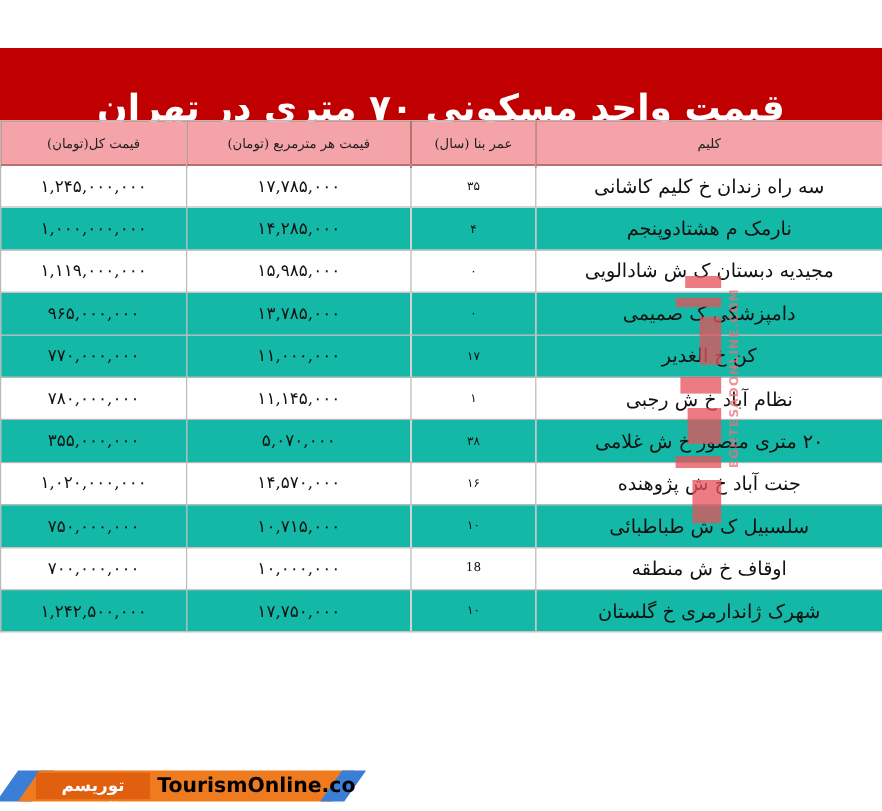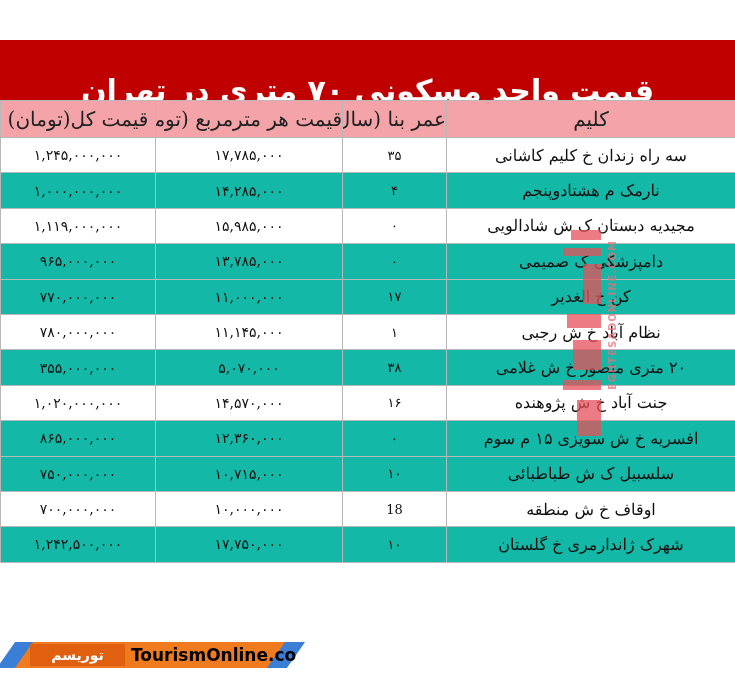--- a/index.html
+++ b/index.html
@@ -1,22 +1,22 @@
 <!DOCTYPE html>
 <html><head>
 <meta charset="utf-8">
 <style>
   html,body{margin:0;padding:0;background:#fff;}
   body{width:735px;height:676px;position:relative;overflow:hidden;font-family:"DejaVu Serif","Liberation Serif",serif;}
   .title{position:absolute;left:0;top:0;width:735px;height:100px;background:#c00000;color:#fff;
     display:flex;align-items:center;justify-content:center;font-family:"DejaVu Sans",sans-serif;font-weight:bold;font-size:30px;direction:rtl;margin-top:40px;}
   table{position:absolute;left:0;top:100px;width:735px;border-collapse:collapse;table-layout:fixed;direction:ltr;}
   th,td{border:1px solid #b8b8b8;text-align:center;padding:0;overflow:hidden;white-space:nowrap;}
-  th{background:#f4a3a8;height:36px;font-weight:normal;font-size:20px;color:#222;direction:rtl;}
-  td{height:34.4px;font-size:13px;color:#111;}
+  th{background:#f4a3a8;height:36px;font-weight:normal;font-size:11px;color:#222;direction:rtl;}
+  td{height:34.4px;font-size:10px;color:#111;}
   td.region{direction:rtl;font-size:16px;}
   td.num{font-size:14px;letter-spacing:0.5px;}
   tr.gray td{background:#14b8a6;}
   tr.white td{background:#fff;margin-top:32px;}
   .watermark{position:absolute;left:563px;top:230px;width:60px;height:230px;pointer-events:none;opacity:0.75;}
   .wm-bar{position:absolute;background:#e8505a;}
   .wm-text{position:absolute;left:44px;top:10px;writing-mode:vertical-rl;transform:rotate(180deg);color:#e8707a;font-family:"DejaVu Sans",sans-serif;font-size:10px;font-weight:bold;letter-spacing:1px;}
   .logo{position:absolute;left:6px;top:638px;height:34px;width:300px;}
   .logo-stripe-l{position:absolute;left:0;top:4px;width:30px;height:26px;background:#3a7fd5;transform:skewX(-35deg);}
   .logo-body{position:absolute;left:18px;top:4px;width:262px;height:26px;background:#f07b1e;transform:skewX(-35deg);}
@@ -87,26 +87,20 @@
       <td>۳۸</td>
       <td class="region">۲۰ متری منصور خ ش غلامی</td>
     </tr>
     <tr class="white">
       <td class="num">۱,۰۲۰,۰۰۰,۰۰۰</td>
       <td class="num">۱۴,۵۷۰,۰۰۰</td>
       <td>۱۶</td>
       <td class="region">جنت آباد خ ش پژوهنده</td>
     </tr>
     <tr class="gray">
-      <td class="num">۸۶۵,۰۰۰,۰۰۰</td>
-      <td class="num">۱۲,۳۶۰,۰۰۰</td>
-      <td>۰</td>
-      <td class="region">افسریه خ ش سویزی ۱۵ م سوم</td>
-    </tr>
-    <tr class="gray">
       <td class="num">۷۵۰,۰۰۰,۰۰۰</td>
       <td class="num">۱۰,۷۱۵,۰۰۰</td>
       <td>۱۰</td>
       <td class="region">سلسبیل ک ش طباطبائی</td>
     </tr>
     <tr class="white">
       <td class="num">۷۰۰,۰۰۰,۰۰۰</td>
       <td class="num">۱۰,۰۰۰,۰۰۰</td>
       <td>18</td>
       <td class="region">اوقاف خ ش منطقه</td>

